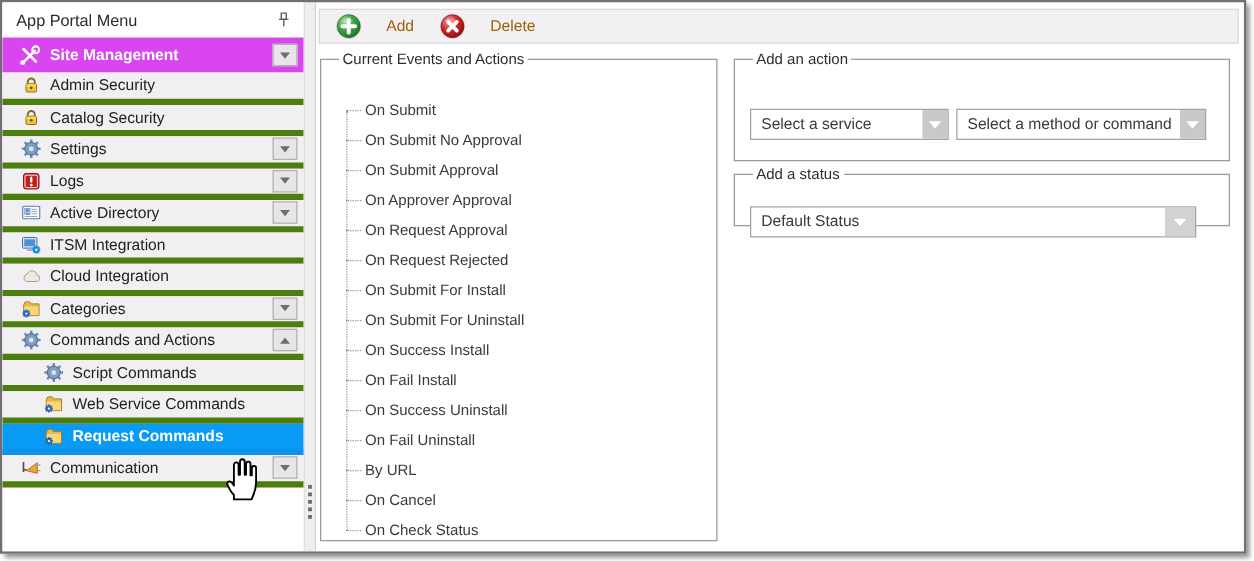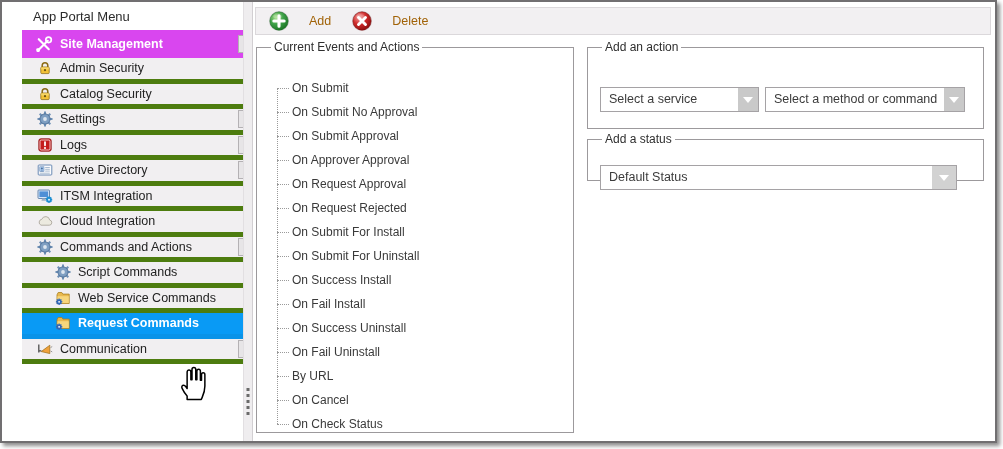--- a/index.html
+++ b/index.html
@@ -1,20 +1,20 @@
 <!DOCTYPE html>
 <html><head>
 <meta charset="utf-8">
 <style>
   html,body{margin:0;padding:0;background:#ffffff;font-family:"Liberation Sans",sans-serif;}
   .canvas{position:relative;width:1003px;height:449px;overflow:hidden;background:#fff;}
   .window{position:absolute;left:0;top:0;width:993px;height:439px;border:2px solid #716f71;
           background:#fff;box-shadow:3px 3px 4px rgba(0,0,0,.45);}
   
-  .sidebar{position:absolute;left:0;top:0;bottom:0;width:241px;background:#fff;margin-left:20px;}
+  .sidebar{position:absolute;left:0;top:0;bottom:0;width:241px;background:#fff;}
   .sb-header{height:28px;display:flex;align-items:center;padding:0 8px 0 11px;background:#fff;}
   .sb-title{flex:1;font-size:13px;color:#2b2b2b;}
   .pin-btn{width:16px;height:16px;display:flex;align-items:center;justify-content:center;cursor:pointer;}
   .sb-item{position:relative;height:25.5px;box-sizing:border-box;display:flex;align-items:center;gap:7px;
            padding:0 28px 0 15px;background:#f1eff1;border-bottom:5px solid #4d7c0f;
            font-size:12.5px;color:#222;white-space:nowrap;}
   .sb-item .ic{width:16px;height:16px;flex:none;}
   .sb-item.site{height:28px;background:#d946ef;color:#fff;font-weight:bold;border-bottom:none;padding-left:12px;}
   .sb-item.site .ic{width:19px;height:19px;}
   .sb-item.child{padding-left:33px;}
@@ -249,20 +249,29 @@
         <span>ITSM Integration</span>
       </div>
 
       <div class="sb-item">
         <svg class="ic">
             <use href="#sym-cloud"></use>
           </svg>
         <span>Cloud Integration</span>
       </div>
 
+      <div class="sb-item">
+        <svg class="ic">
+            <use href="#sym-foldergear"></use>
+          </svg>
+        <span>Categories</span>
+        <span class="dd-btn">
+            <i class="tri-down"></i>
+          </span>
+      </div>
 
       <div class="sb-item">
         <svg class="ic">
             <use href="#sym-gear"></use>
           </svg>
         <span>Commands and Actions</span>
         <span class="dd-btn">
             <i class="tri-up"></i>
           </span>
       </div>

